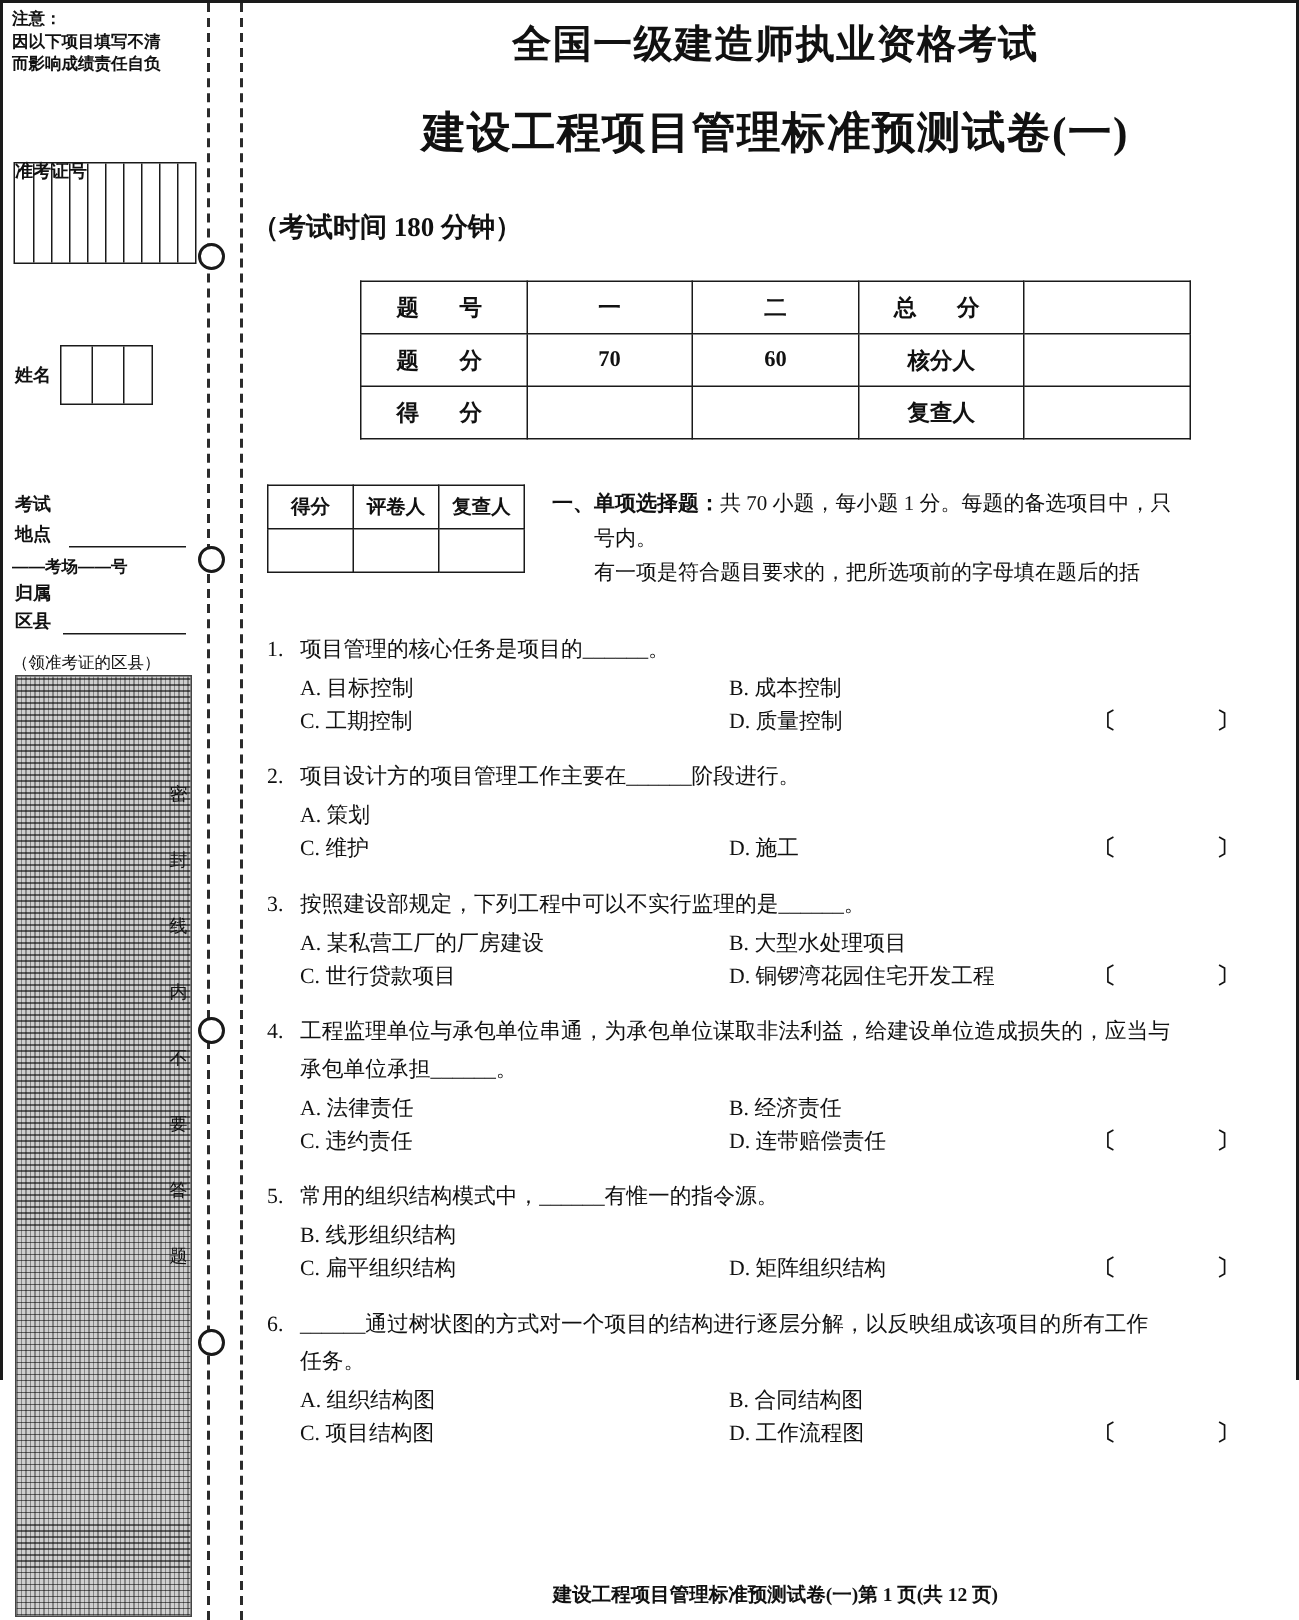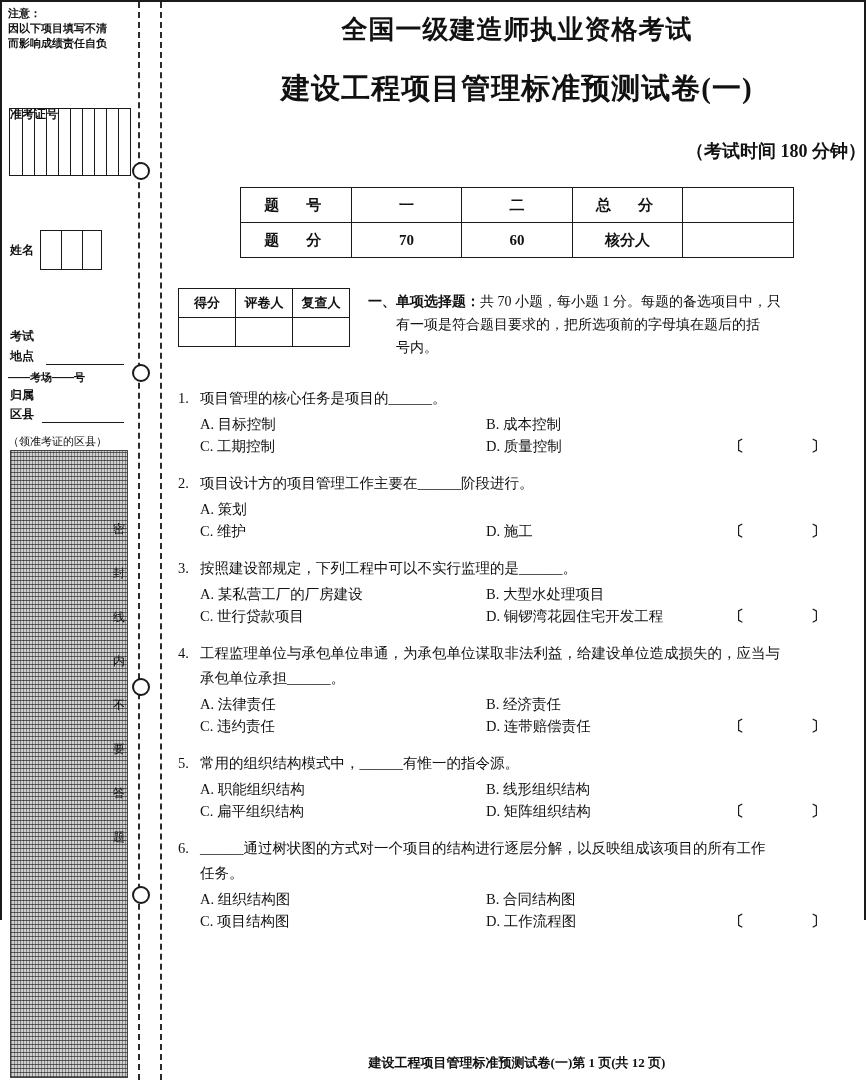--- a/index.html
+++ b/index.html
@@ -158,21 +158,21 @@
   }
   .title2 {
     margin: 22px 0 0 0;
     text-align: center;
     font-size: 29px;
     font-weight: bold;
     letter-spacing: 1px;
   }
   .subtitle {
     margin: 30px 0 0 0;
-    text-align: right;
+    text-align: left;
     font-size: 18px;
     font-weight: bold;
   }
 
   
   .score-table {
     margin: 24px auto 12px auto;
     border-collapse: collapse;
     width: 554px;
     table-layout: fixed;
@@ -341,20 +341,27 @@
         <td class="sp">总　分</td>
         <td></td>
       </tr>
       <tr>
         <td class="sp">题　分</td>
         <td>70</td>
         <td>60</td>
         <td>核分人</td>
         <td></td>
       </tr>
+      <tr>
+        <td class="sp">得　分</td>
+        <td></td>
+        <td></td>
+        <td>复查人</td>
+        <td></td>
+      </tr>
     </tbody>
       </table>
 
     <div class="sec-row">
       <table class="grader-table">
         <tbody>
             <tr>
           <td>得分</td>
           <td>评卷人</td>
           <td>复查人</td>
@@ -362,22 +369,22 @@
         <tr>
           <td></td>
           <td></td>
           <td></td>
         </tr>
       </tbody>
         </table>
 
       <div class="sec-head">
         <span style="font-weight:bold;font-family:Liberation Serif, serif;">一、单项选择题：</span><span>共 70 小题，每小题 1 分。每题的备选项目中，只</span>
+        <span class="ind">号内。</span>
         <span class="ind">有一项是符合题目要求的，把所选项前的字母填在题后的括</span>
-        <span class="ind">号内。</span>
       </div>
     </div>
 
     <div class="questions">
 
       <div class="q">
         <div class="q-stem">
           <span class="num">1.</span><span>项目管理的核心任务是项目的______。</span>
         </div>
         <div class="opts">
@@ -445,21 +452,20 @@
           </div>
         </div>
       </div>
 
       <div class="q">
         <div class="q-stem">
           <span class="num">5.</span><span>常用的组织结构模式中，______有惟一的指令源。</span>
         </div>
         <div class="opts">
           <div class="opt-line">
-            <span class="o1">A.  职能组织结构</span>
             <span class="o2">B.  线形组织结构</span>
           </div>
           <div class="opt-line">
             <span class="o1">C.  扁平组织结构</span>
             <span class="o2">D.  矩阵组织结构</span>
             <span class="brk">〔　〕</span>
           </div>
         </div>
       </div>
 

